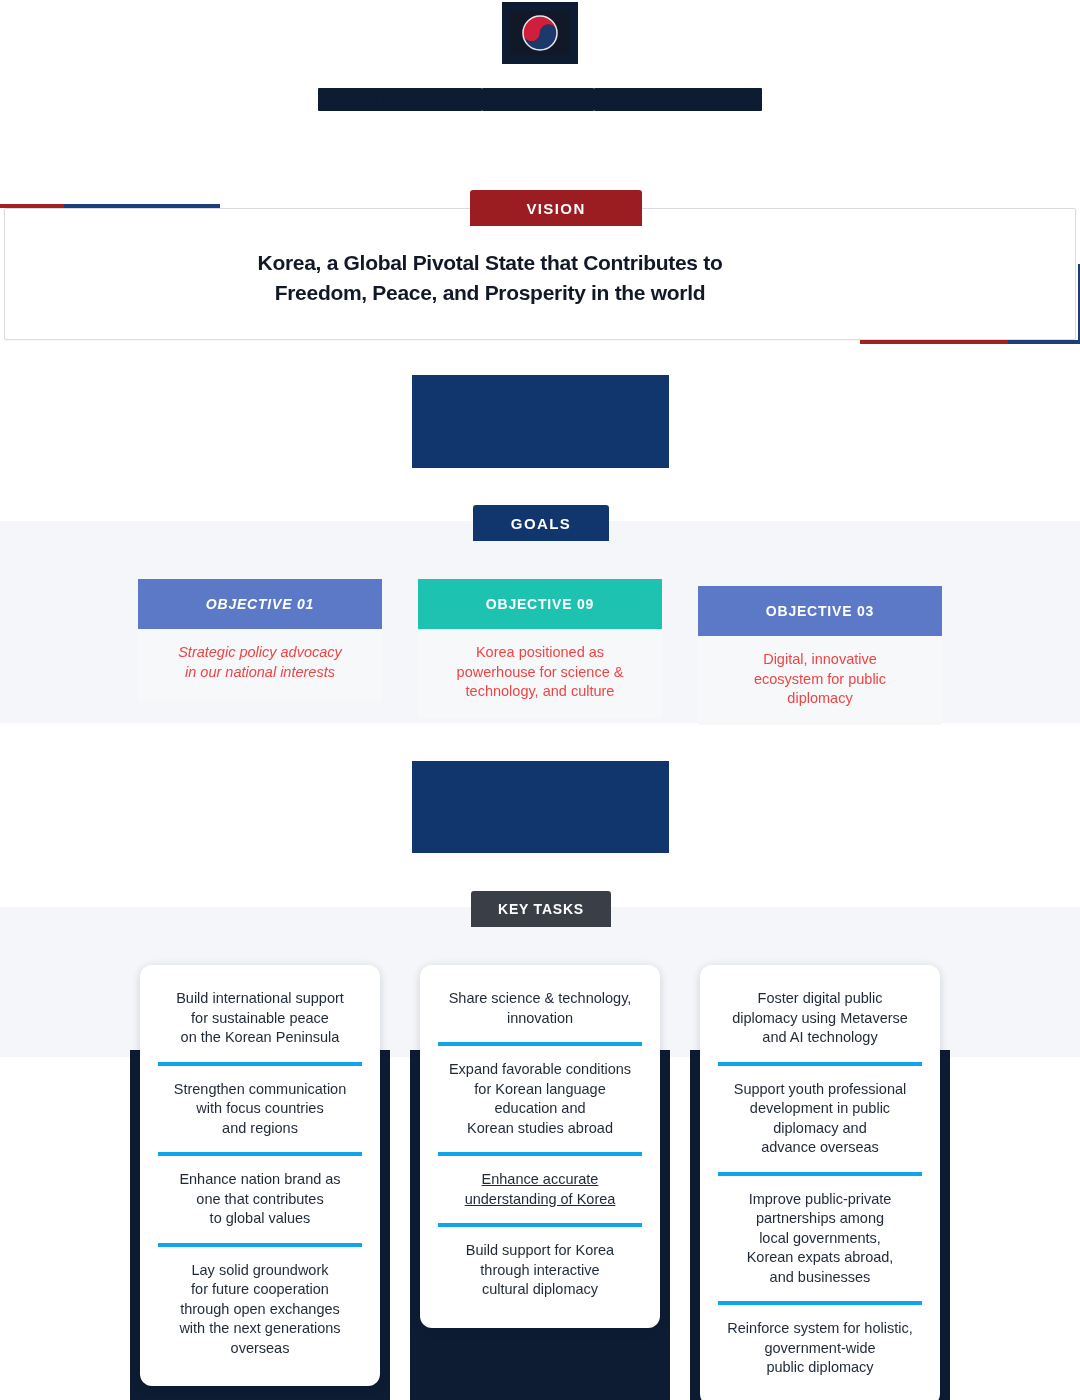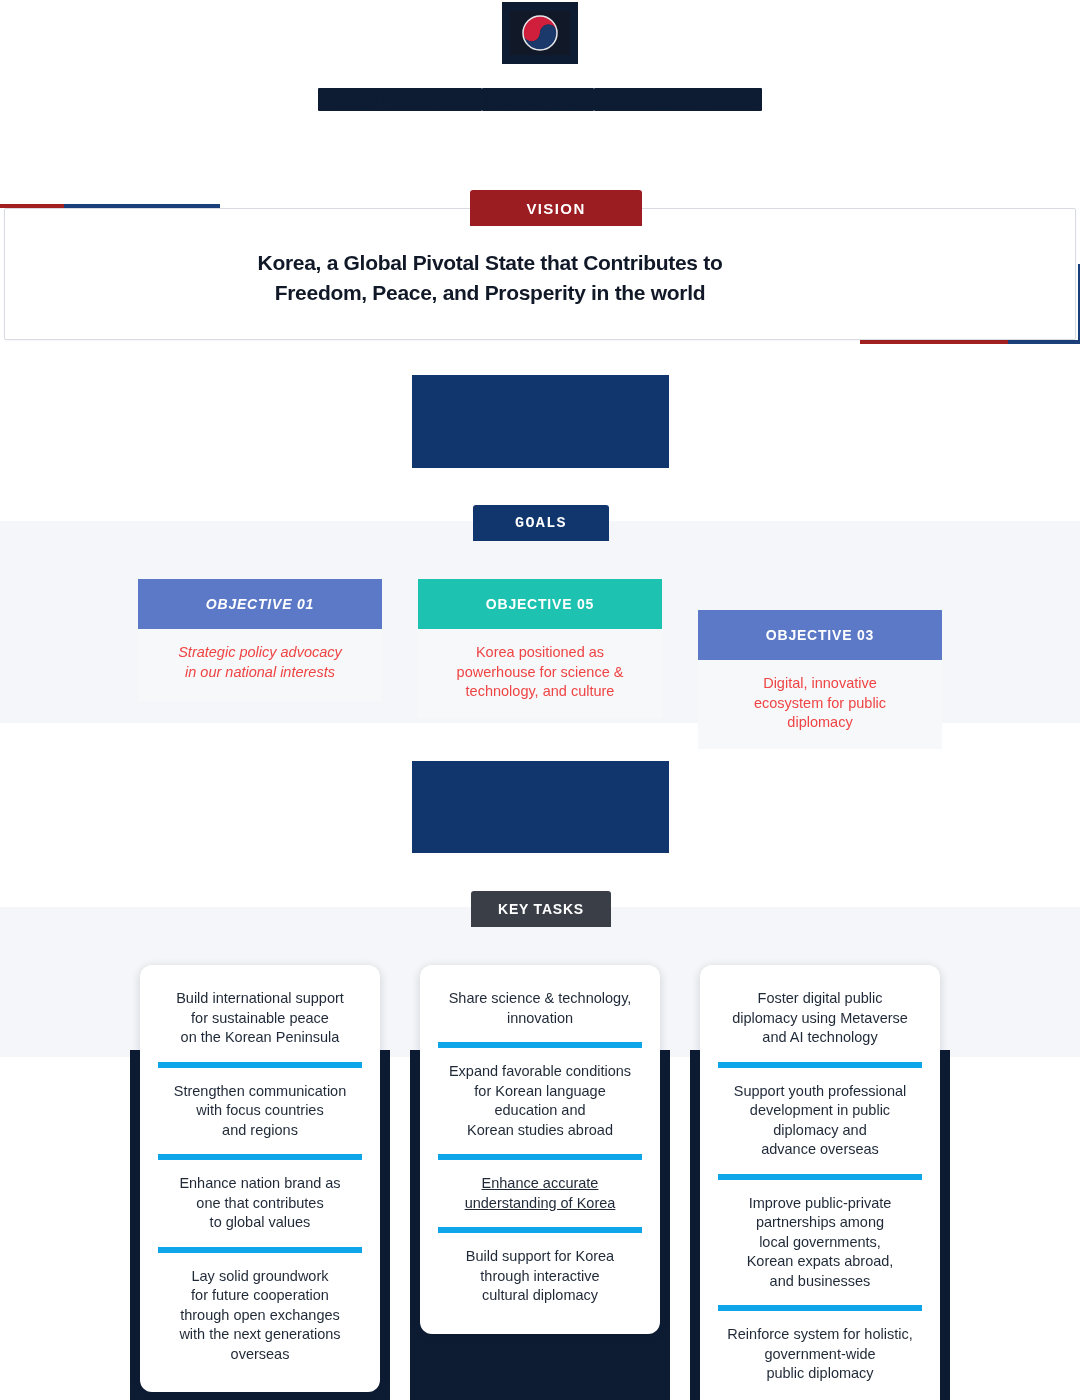--- a/index.html
+++ b/index.html
@@ -144,27 +144,26 @@
     height: 36px;
     background: #11366e;
     color: #ffffff;
     font-size: 15px;
     font-weight: bold;
     letter-spacing: 1.4px;
     display: flex;
     align-items: center;
     justify-content: center;
     border-radius: 3px 3px 0 0;
-    font-family: Liberation Mono, monospace;
   }
 
   .obj-col { position: absolute; width: 244px; }
   .obj-col.o1 { left: 138px; top: 579px; font-style: italic; }
   .obj-col.o2 { left: 418px; top: 579px; }
-  .obj-col.o3 { left: 698px; top: 610px; }
+  .obj-col.o3 { left: 698px; top: 586px; }
 
   .obj-head {
     height: 50px;
     display: flex;
     align-items: center;
     justify-content: center;
     color: #ffffff;
     font-size: 14px;
     font-weight: bold;
     letter-spacing: 0.8px;
@@ -227,21 +226,21 @@
   .task-card.t1 { left: 140px; top: 965px; }
   .task-card.t2 { left: 420px; top: 965px; }
   .task-card.t3 { left: 700px; top: 965px; }
 
   .task-item {
     text-align: center;
     font-size: 14.5px;
     line-height: 19.5px;
     color: #1f2937;
     padding: 14px 2px;
-    border-bottom: 6px solid #0ea5e9;
+    border-bottom: 4px solid #0ea5e9;
   }
   .task-item:last-child { border-bottom: none; }
 
 </style>
 </head>
 <body>
 
 <div id="page">
 
   <div class="flag-wrap">
@@ -278,21 +277,21 @@
 
   <div class="goals-band"></div>
   <div class="goals-label">GOALS</div>
 
   <div class="obj-col o1">
     <div class="obj-head" style="background: rgb(91, 121, 198);">OBJECTIVE  01</div>
     <div class="obj-body" style="white-space: pre-line;">Strategic policy advocacy
 in our national interests</div>
   </div>
   <div class="obj-col o2">
-    <div class="obj-head" style="background: rgb(30, 194, 176);">OBJECTIVE  05</div>
+    <div class="obj-head" style="background: rgb(30, 194, 176);">OBJECTIVE  09</div>
     <div class="obj-body" style="white-space: pre-line;">Korea positioned as
 powerhouse for science &amp;
 technology, and culture</div>
   </div>
   <div class="obj-col o3">
     <div class="obj-head" style="background: rgb(91, 121, 198);">OBJECTIVE  03</div>
     <div class="obj-body" style="white-space: pre-line;">Digital, innovative
 ecosystem for public
 diplomacy</div>
   </div>

